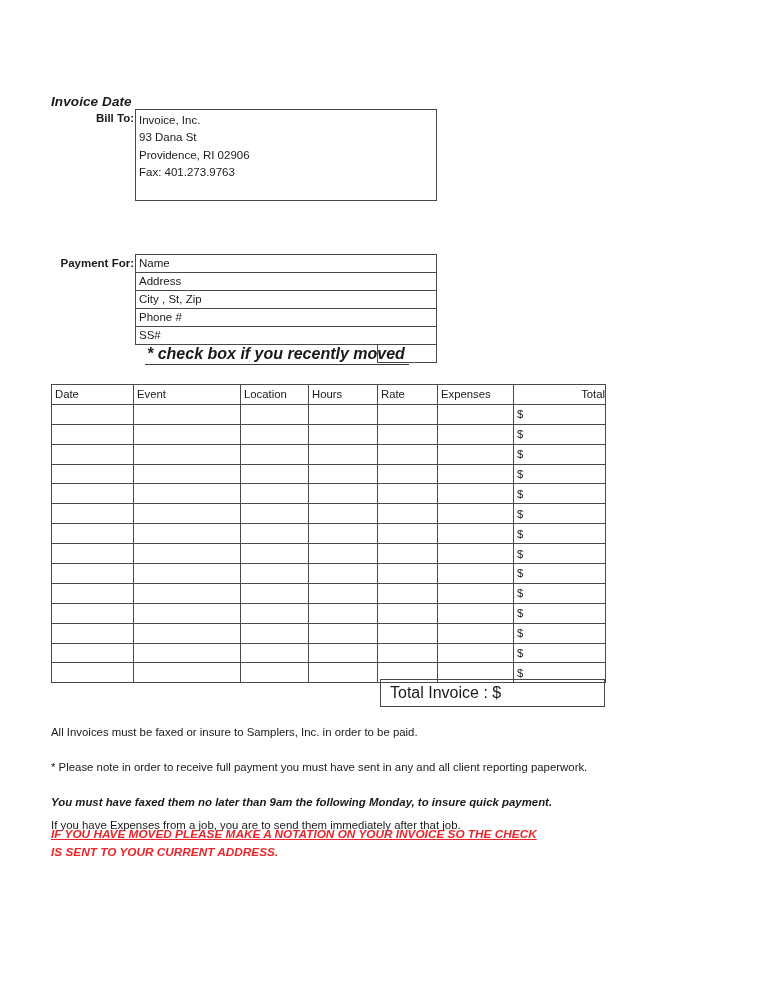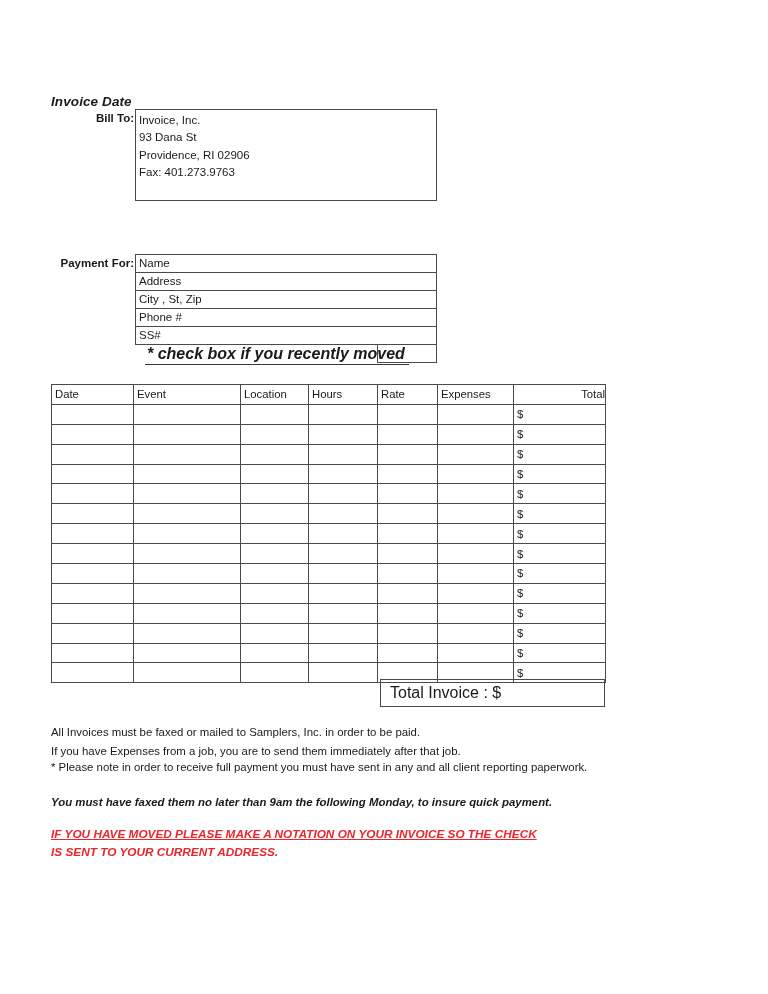--- a/index.html
+++ b/index.html
@@ -171,21 +171,21 @@
   
   .note-line {
     position: absolute;
     left: 51px;
     font-size: 11.4px;
     line-height: 16px;
     white-space: nowrap;
   }
   .note-1 { top: 724px; }
   .note-2 { top: 759px; }
-  .note-3 { top: 743px; }
+  .note-3 { top: 817px; }
   .note-4 { top: 794px; font-weight: bold; font-style: italic; }
 
   .warning-line {
     position: absolute;
     left: 51px;
     font-size: 11.8px;
     font-weight: bold;
     font-style: italic;
     line-height: 17px;
     white-space: nowrap;
@@ -359,21 +359,21 @@
           <td class="c-hours"></td>
           <td class="c-rate"></td>
           <td class="c-expenses"></td>
           <td class="c-total cell-total">$</td>
         </tr>
       </tbody>
   </table>
 
   <div class="total-invoice-box">Total Invoice   :   $</div>
 
-  <div class="note-line note-1">All Invoices must be faxed or mailed to Samplers, Inc. in order to be paid.</div>
+  <div class="note-line note-1">All Invoices must be faxed or insure to Samplers, Inc. in order to be paid.</div>
   <div class="note-line note-2">* Please note in order to receive full payment you must have sent in any and all client reporting paperwork.</div>
   <div class="note-line note-3">If you have Expenses from a job, you are to send them immediately after that job.</div>
   <div class="note-line note-4">You must have faxed them no later than 9am the following Monday, to insure quick payment.</div>
 
   <div class="warning-line warn-1" style="color: rgb(232, 38, 44);">IF YOU HAVE MOVED PLEASE MAKE A NOTATION ON YOUR INVOICE SO THE CHECK</div>
   <div class="warning-line warn-2" style="color: rgb(232, 38, 44);">IS SENT TO YOUR CURRENT ADDRESS.</div>
 
 </div>
 
 </body></html>

